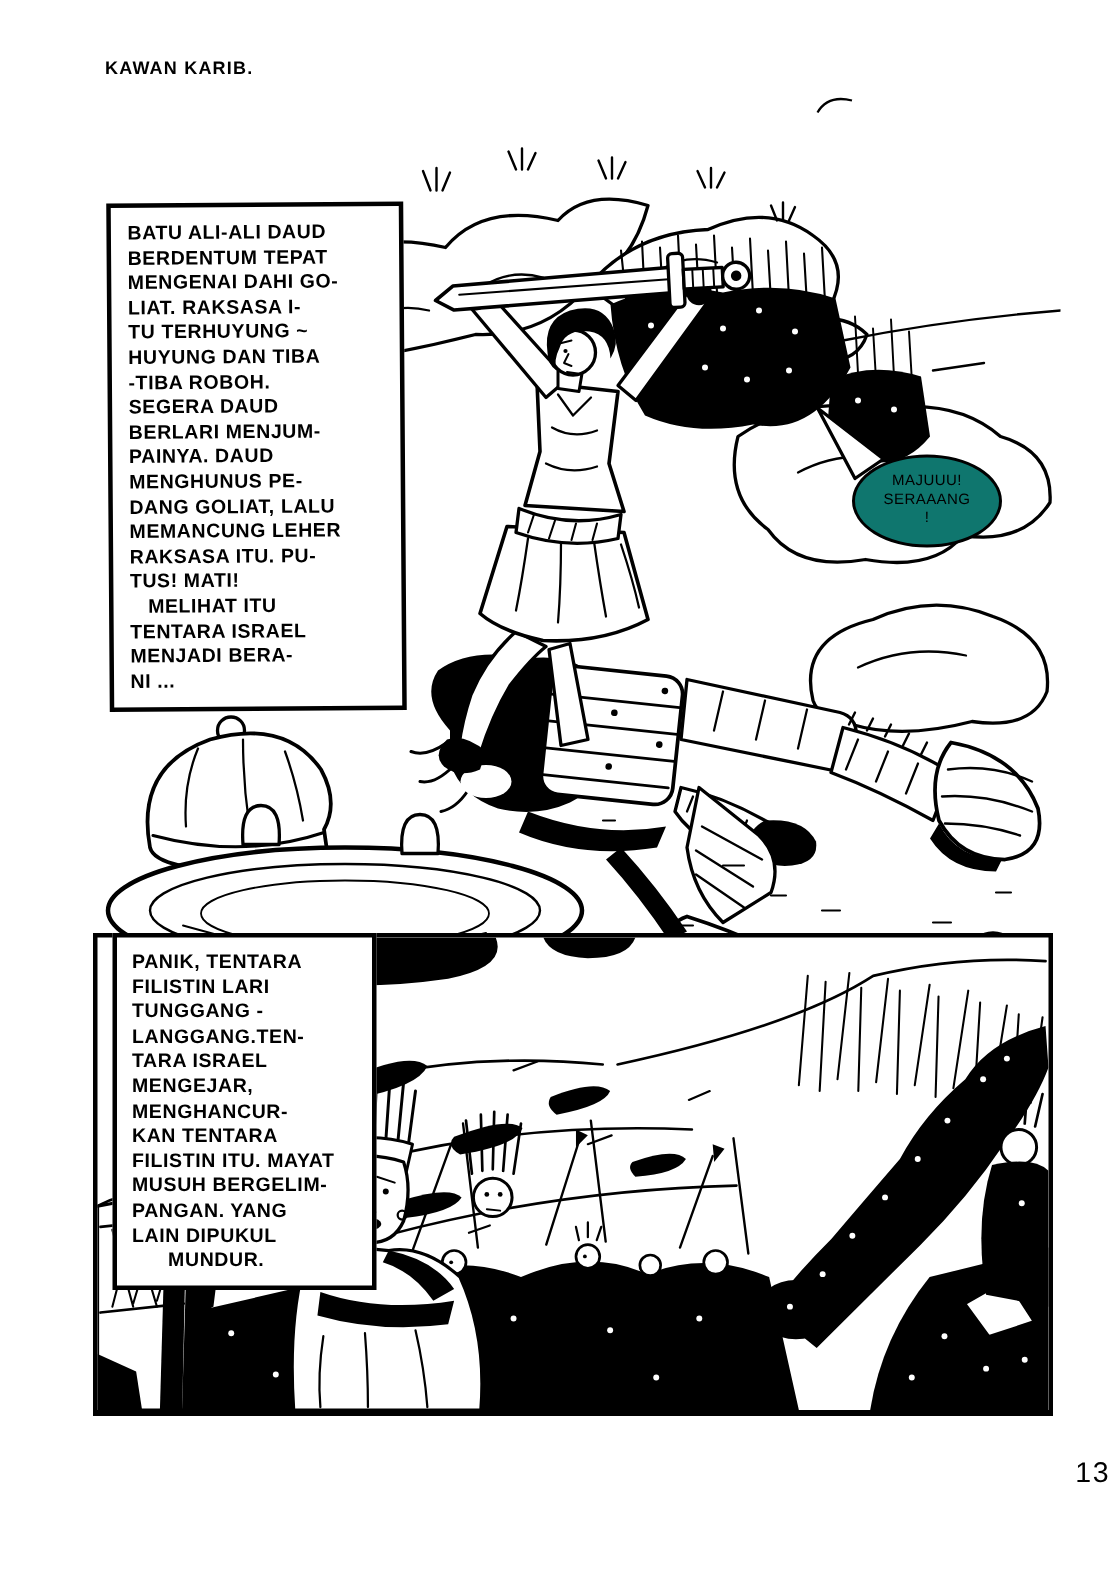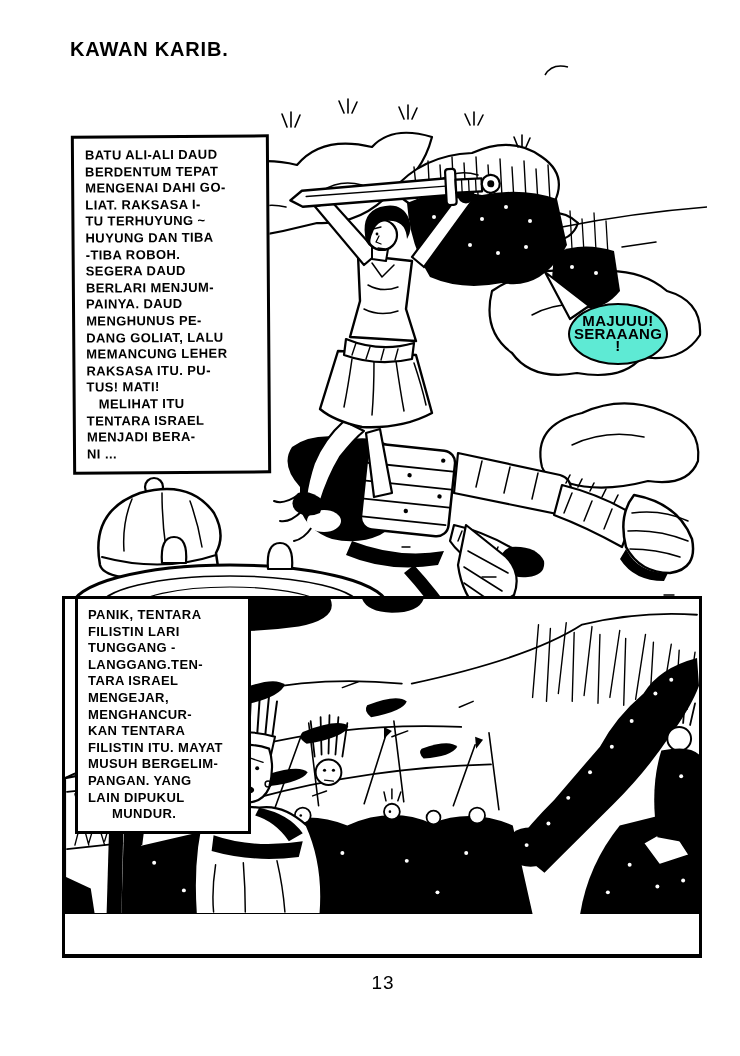--- a/index.html
+++ b/index.html
@@ -5,50 +5,50 @@
   * { margin:0; padding:0; box-sizing:border-box; }
   html,body { background:#ffffff; }
   .page {
     position:relative; width:740px; height:1056px;
     background:#ffffff; color:#000;
     font-family:"Liberation Sans", sans-serif;
     overflow:hidden;
   }
   .title {
     position:absolute; left:70px; top:38px;
-    font-size:20px; font-weight:bold; letter-spacing:0.8px;
+    font-size:12px; font-weight:bold; letter-spacing:0.8px;
   }
   .scripture {
     position:absolute; right:42px; top:37px;
     font-size:13.5px; font-weight:bold; font-style:italic;
     letter-spacing:1.3px; word-spacing:3px;
   }
   .panel1 { position:absolute; left:62px; top:95px; width:645px; height:540px; }
   .panel1 > svg { position:absolute; left:0; top:0; }
   .caption {
     position:absolute; background:#fff; border:3.5px solid #000;
     font-weight:bold; font-size:13px; line-height:16.6px;
     letter-spacing:0.4px; white-space:pre; z-index:2;
   }
   .caption1 { left:10px; top:40px; width:198px; padding:9px 8px 9px 11px; transform:rotate(-0.4deg); }
   .bubble {
     position:absolute; left:506px; top:208px; width:100px; height:62px;
-    background:#5eead4; border:2.5px solid #000; border-radius:50%;
+    background:#0f766e; border:2.5px solid #000; border-radius:50%;
     display:flex; flex-direction:column; align-items:center; justify-content:center;
-    font-weight:bold; font-size:15px; line-height:12.5px; text-align:center;
+    font-weight:normal; font-size:10px; line-height:12.5px; text-align:center;
     letter-spacing:0.3px; white-space:pre; z-index:2;
   }
   .panel2 {
-    position:absolute; left:62px; top:596px; width:640px; height:362px;
+    position:absolute; left:62px; top:622px; width:640px; height:322px;
     border:3px solid #000; border-bottom-width:4px; background:#fff; overflow:visible;
   }
   .panel2 > svg { position:absolute; left:0; top:0; }
   .caption2 { left:10px; top:-3px; width:176px; padding:8px 6px 8px 10px; border-width:3px; }
   .pageno {
-    position:absolute; left:0; right:0; top:972px; text-align:center;
+    position:absolute; left:0; right:0; top:972px; text-align:right;
     font-size:19px; letter-spacing:1px; text-indent:26px;
   }
   .scanmark { position:absolute; left:542px; top:60px; }
 </style>
 </head>
 <body>
 
 <div class="page">
 
   <div class="title">KAWAN KARIB.</div>

